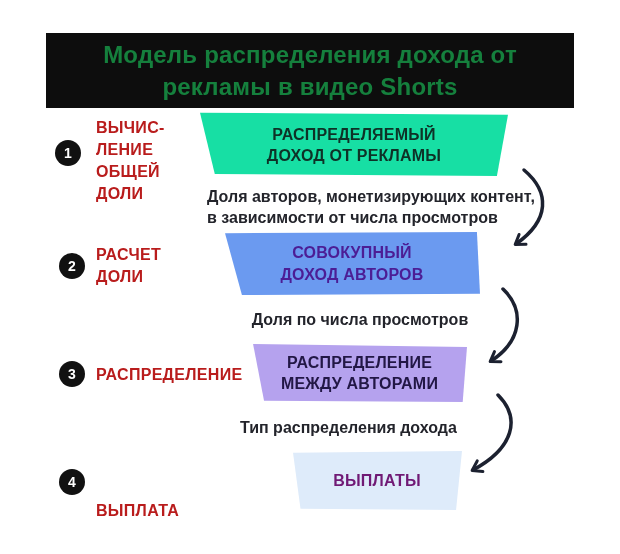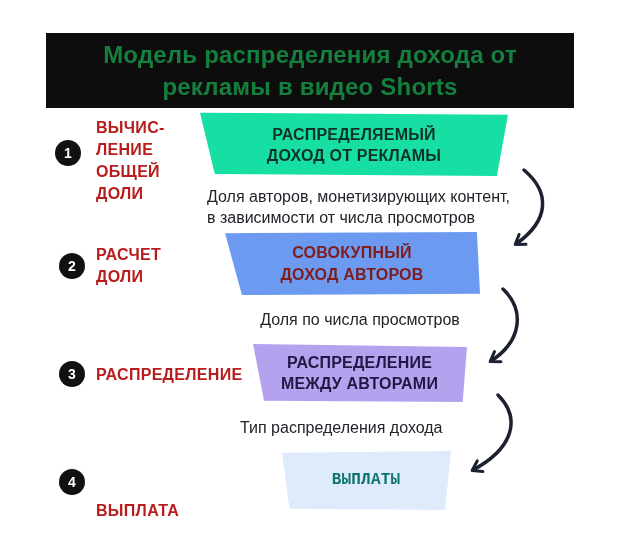--- a/index.html
+++ b/index.html
@@ -25,28 +25,28 @@
   }
   .steplabel span{display:block;}
   
   .trap{
     position:absolute;display:flex;flex-direction:column;align-items:center;justify-content:center;
     font-weight:bold;font-size:16px;line-height:1.32;text-align:center;letter-spacing:.2px;
   }
   .trap span{display:block;}
   .trap1{left:200px;top:112px;width:308px;height:66px;background:#17dfa4;color:#0e3227;
          clip-path:polygon(0% 1%,100% 4%,96.4% 97%,4.8% 94%);}
-  .trap2{left:224px;top:232px;width:256px;height:63px;background:#6b9af0;color:#7f1d1d;
+  .trap2{left:224px;top:232px;width:256px;height:63px;background:#6b9af0;color:#4c1d95;
          clip-path:polygon(0.4% 2%,98.8% 0%,100% 98%,7% 100%);}
   .trap3{left:252px;top:344px;width:215px;height:58px;background:#b5a2ee;color:#221745;
          clip-path:polygon(0.5% 0%,100% 5%,98% 100%,5.6% 98%);}
-  .trap4{left:281px;top:451px;width:170px;height:59px;background:#deebfa;color:#0f766e;
-         clip-path:polygon(0.6% 3%,100% 0%,96.5% 100%,5% 98%);font-family:Liberation Mono, monospace;}
+  .trap4{left:292px;top:451px;width:170px;height:59px;background:#deebfa;color:#701a75;
+         clip-path:polygon(0.6% 3%,100% 0%,96.5% 100%,5% 98%);}
   
-  .ann{position:absolute;font-size:16px;line-height:21px;color:#23242b;}
+  .ann{position:absolute;font-size:16px;line-height:21px;color:#23242b;font-weight:bold;}
   .ann span{display:block;}
   .ann1{left:207px;top:186px;text-align:left;}
   .ann2{left:240px;top:309px;width:240px;text-align:center;}
   .ann3{left:240px;top:417px;width:240px;}
   
   .arrows{position:absolute;left:0;top:0;width:620px;height:554px;pointer-events:none;}
 </style>
 </head>
 <body>
 

